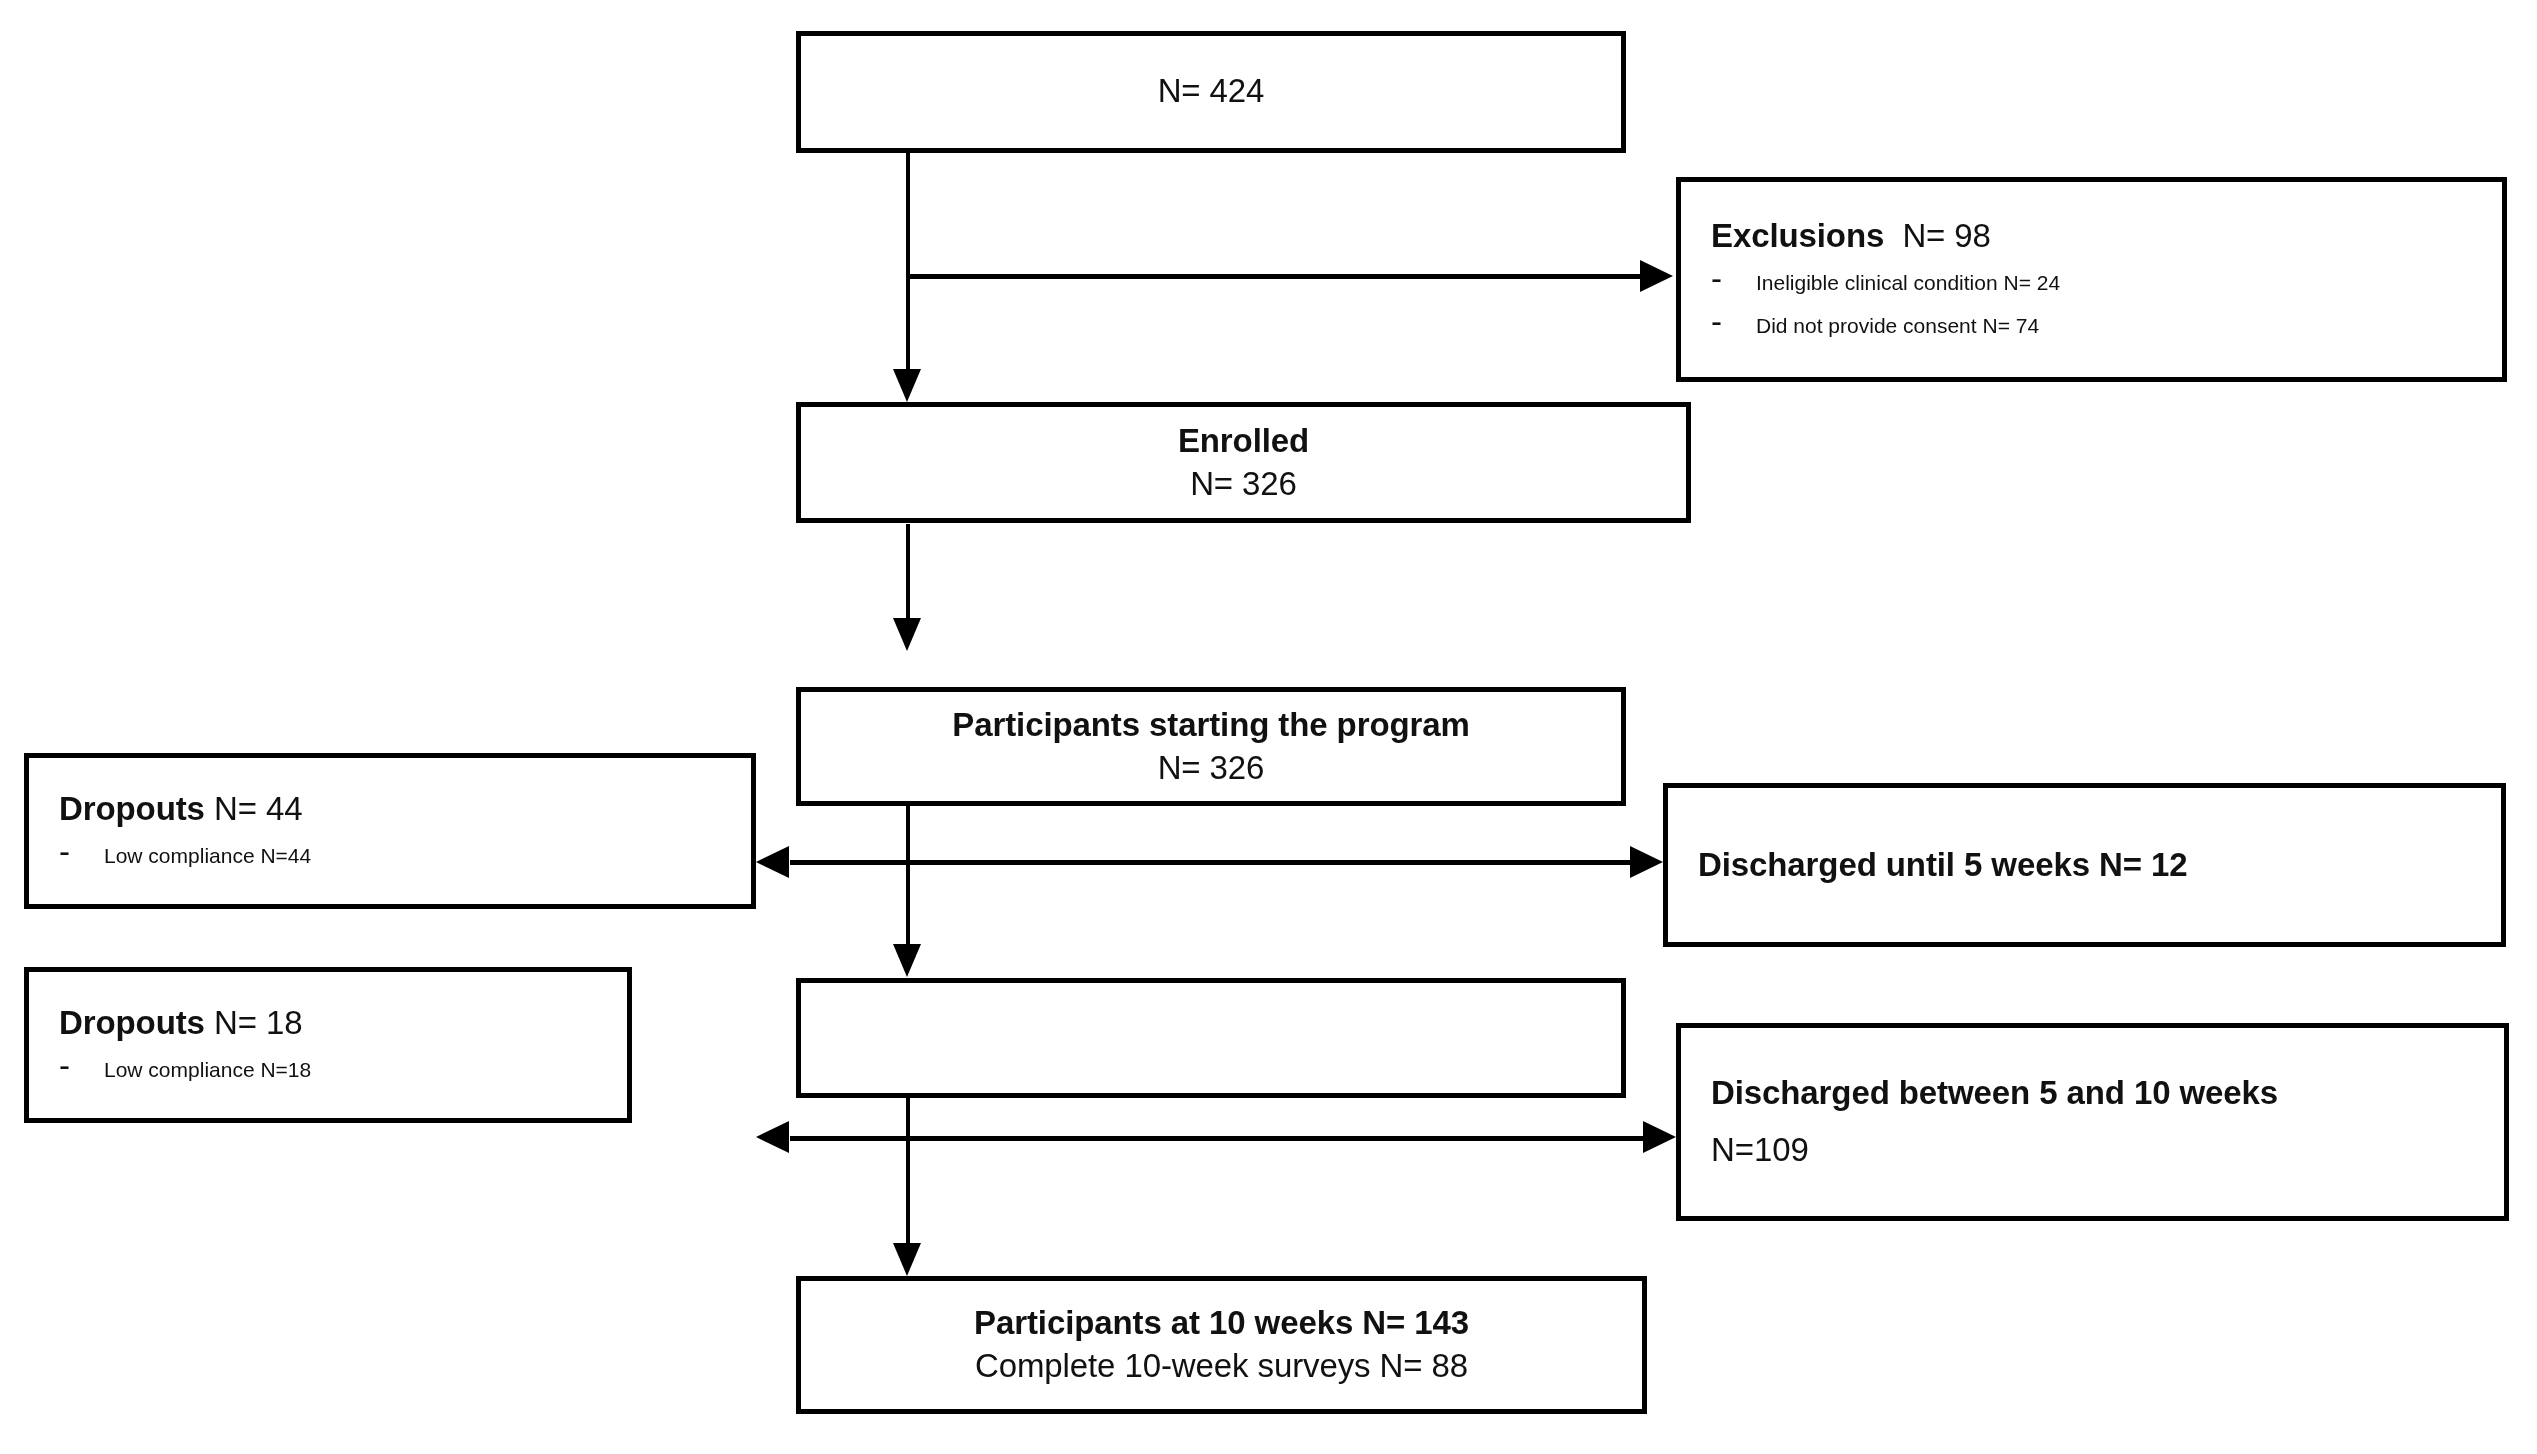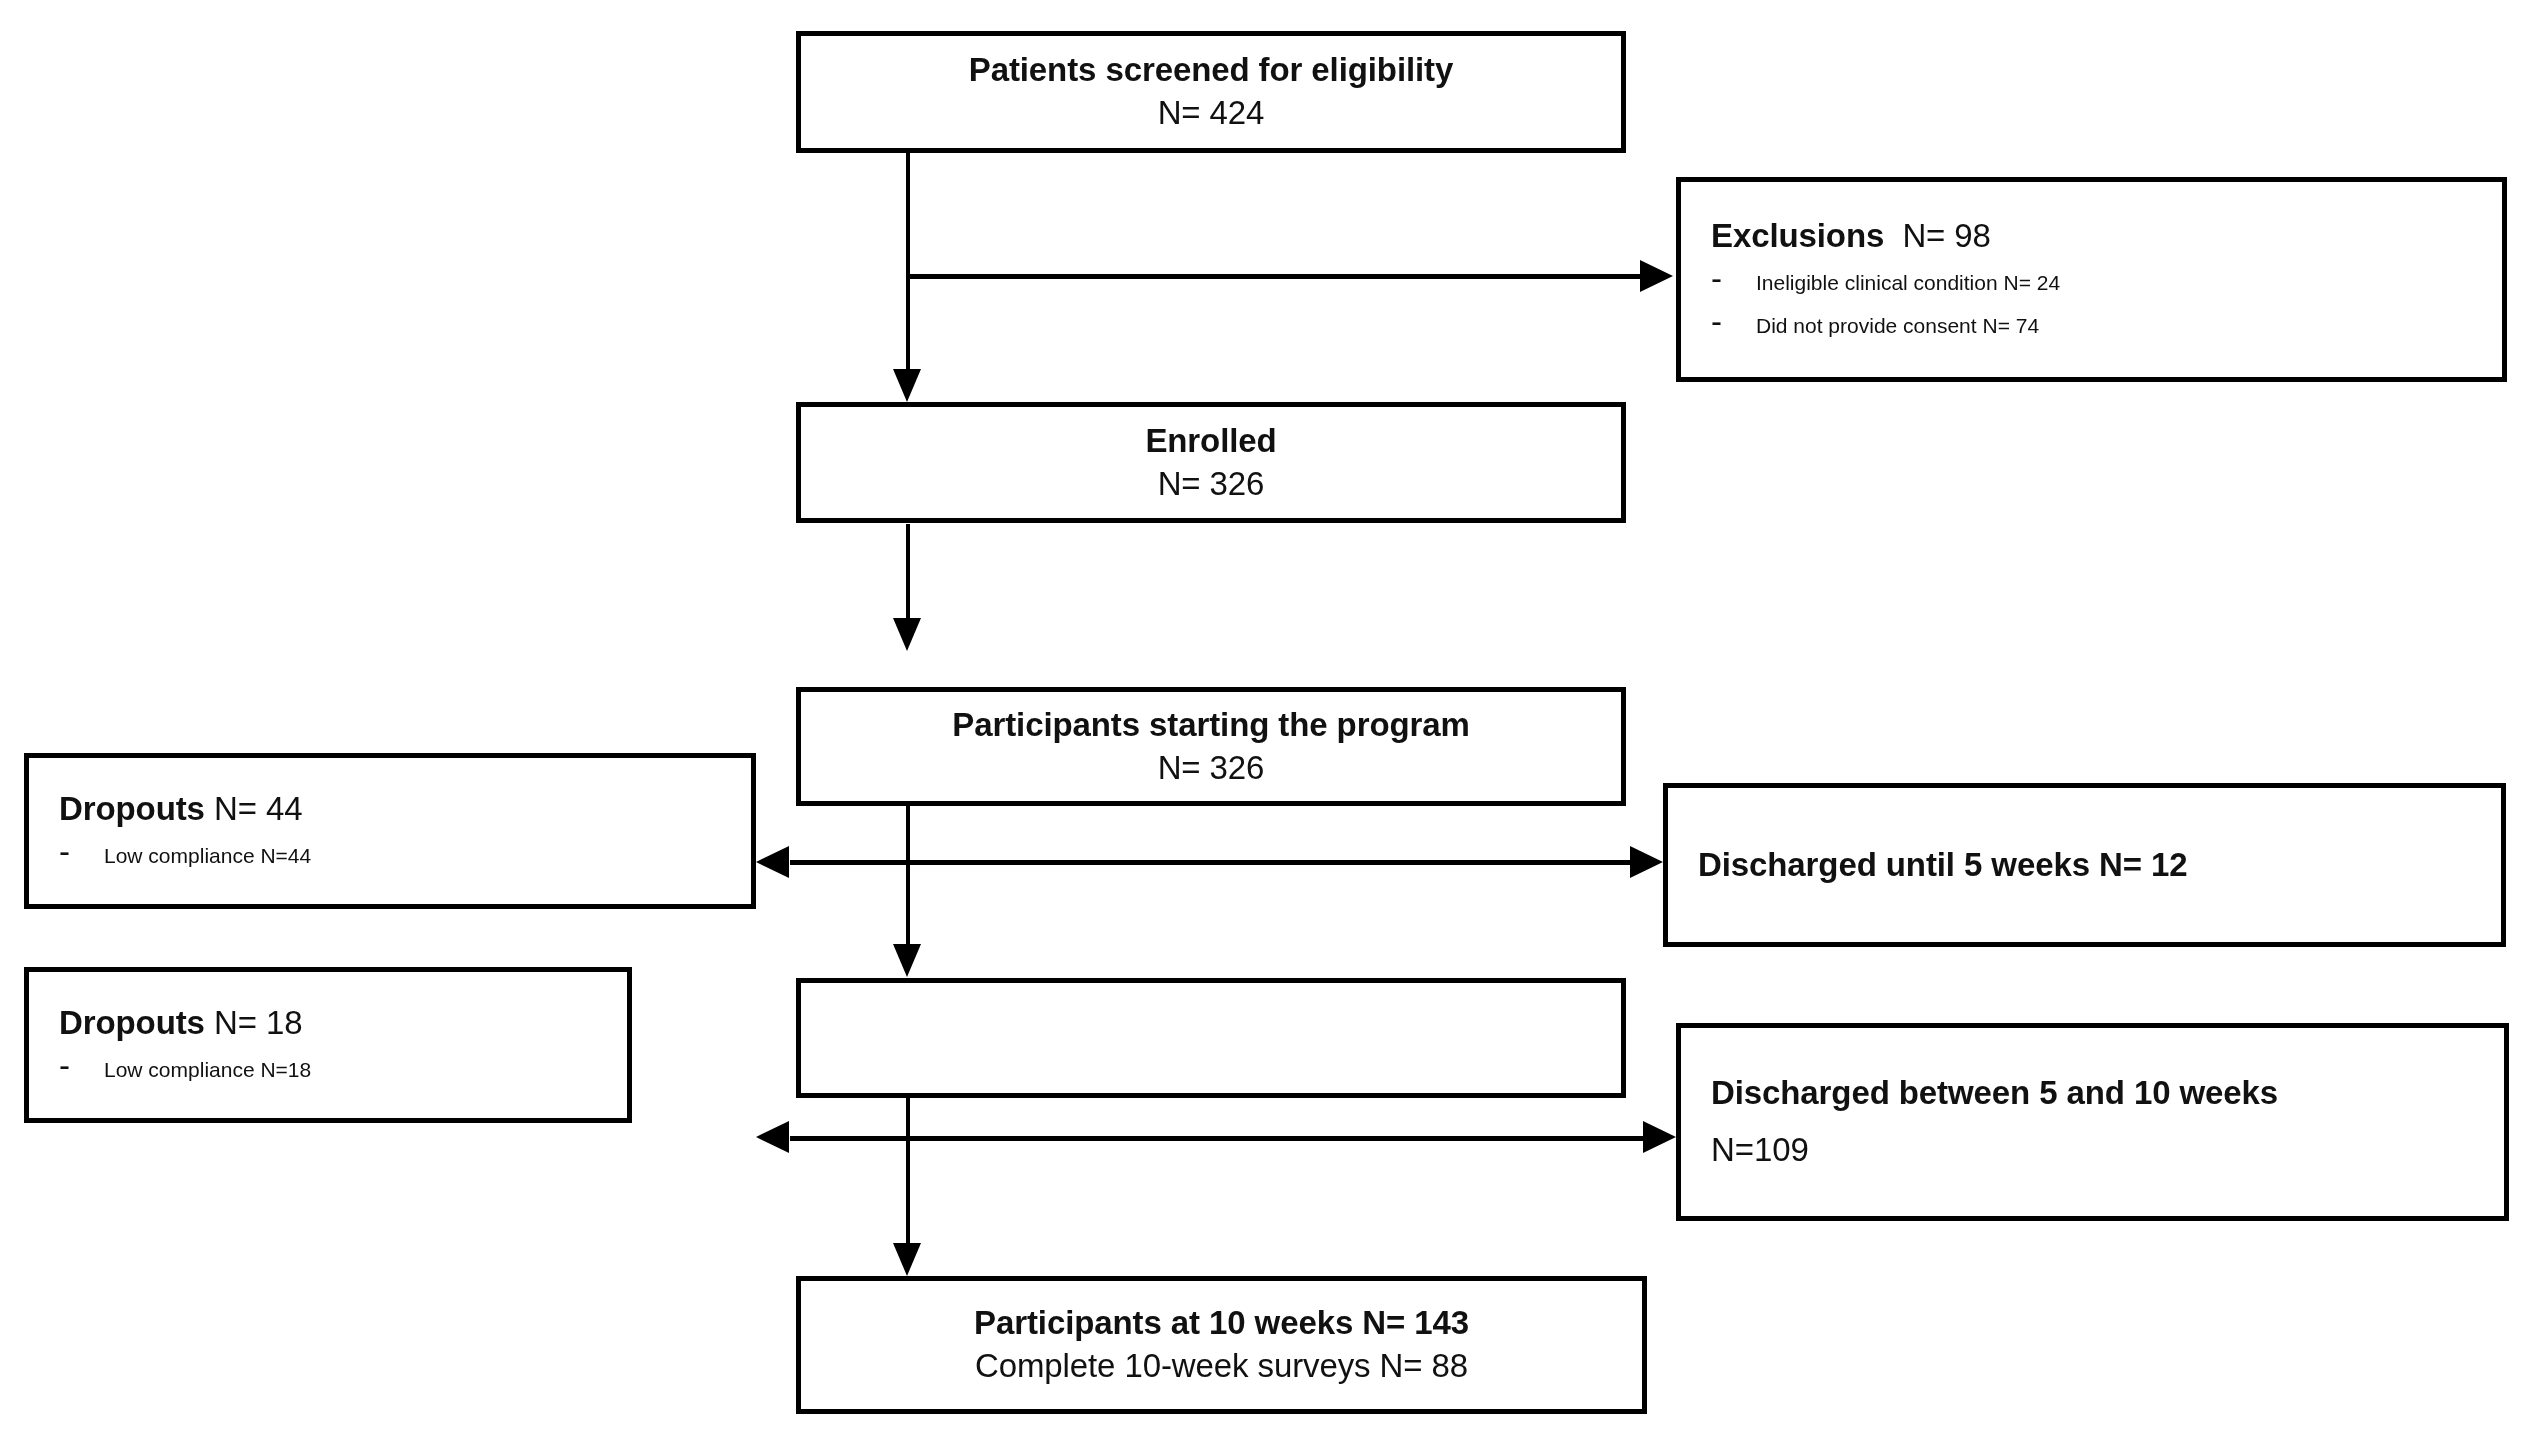--- a/index.html
+++ b/index.html
@@ -131,39 +131,38 @@
   <div class="arrow-right" style="left:1630px; top:846px;"></div>
 
   <div class="vline" style="left:906px; top:1098px; height:149px;"></div>
   <div class="arrow-down" style="left:893px; top:1243px;"></div>
 
   <div class="hline" style="left:790px; top:1136px; width:854px;"></div>
   <div class="arrow-left" style="left:756px; top:1121px;"></div>
   <div class="arrow-right" style="left:1643px; top:1121px;"></div>
 
   <div class="box center-align" style="left:796px; top:30.5px; width:830px; height:122px;">
-    <div class="line bold">Patients screened for eligibility</div>
     <div class="line reg">N= 424</div>
   </div>
 
   <div class="box left-align" style="left:1676px; top:177px; width:831px; height:205px;">
     <div class="line">
       <span class="line bold" style="display:inline;">Exclusions</span><span style="display:inline;">&nbsp;&nbsp;</span><span class="line reg" style="display:inline;">N= 98</span>
     </div>
     <div class="bullet-row">
       <span class="bullet-dash">-</span>
       <span class="bullet-text">Ineligible clinical condition N= 24</span>
     </div>
     <div class="bullet-row">
       <span class="bullet-dash">-</span>
       <span class="bullet-text">Did not provide consent N= 74</span>
     </div>
   </div>
 
-  <div class="box center-align" style="left:796px; top:402px; width:830px; height:121px;">
+  <div class="box center-align" style="left:796px; top:402px; width:895px; height:121px;">
     <div class="line bold">Enrolled</div>
     <div class="line reg">N= 326</div>
   </div>
 
   <div class="box center-align" style="left:796px; top:687px; width:830px; height:119px;">
     <div class="line bold">Participants starting the program</div>
     <div class="line reg">N= 326</div>
   </div>
 
   <div class="box left-align" style="left:24px; top:753px; width:732px; height:156px;">

